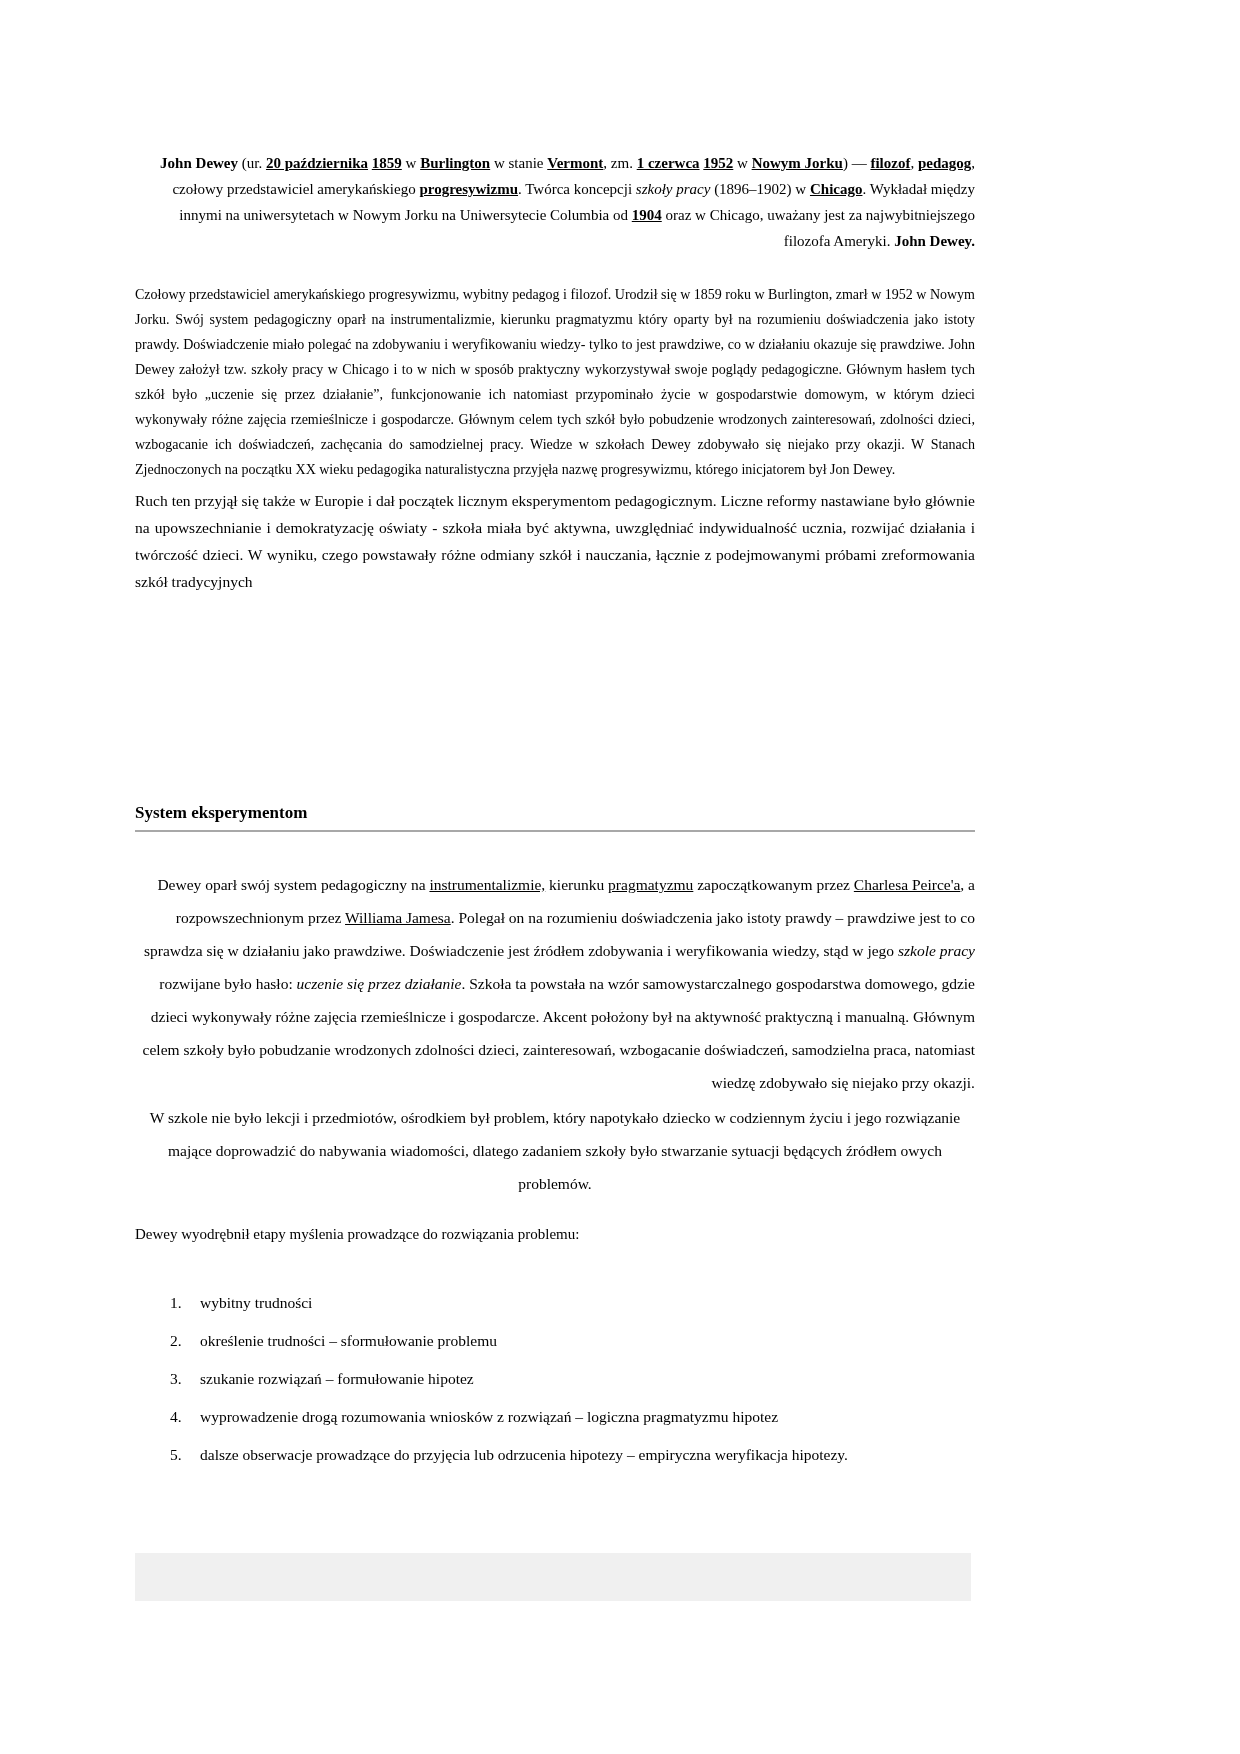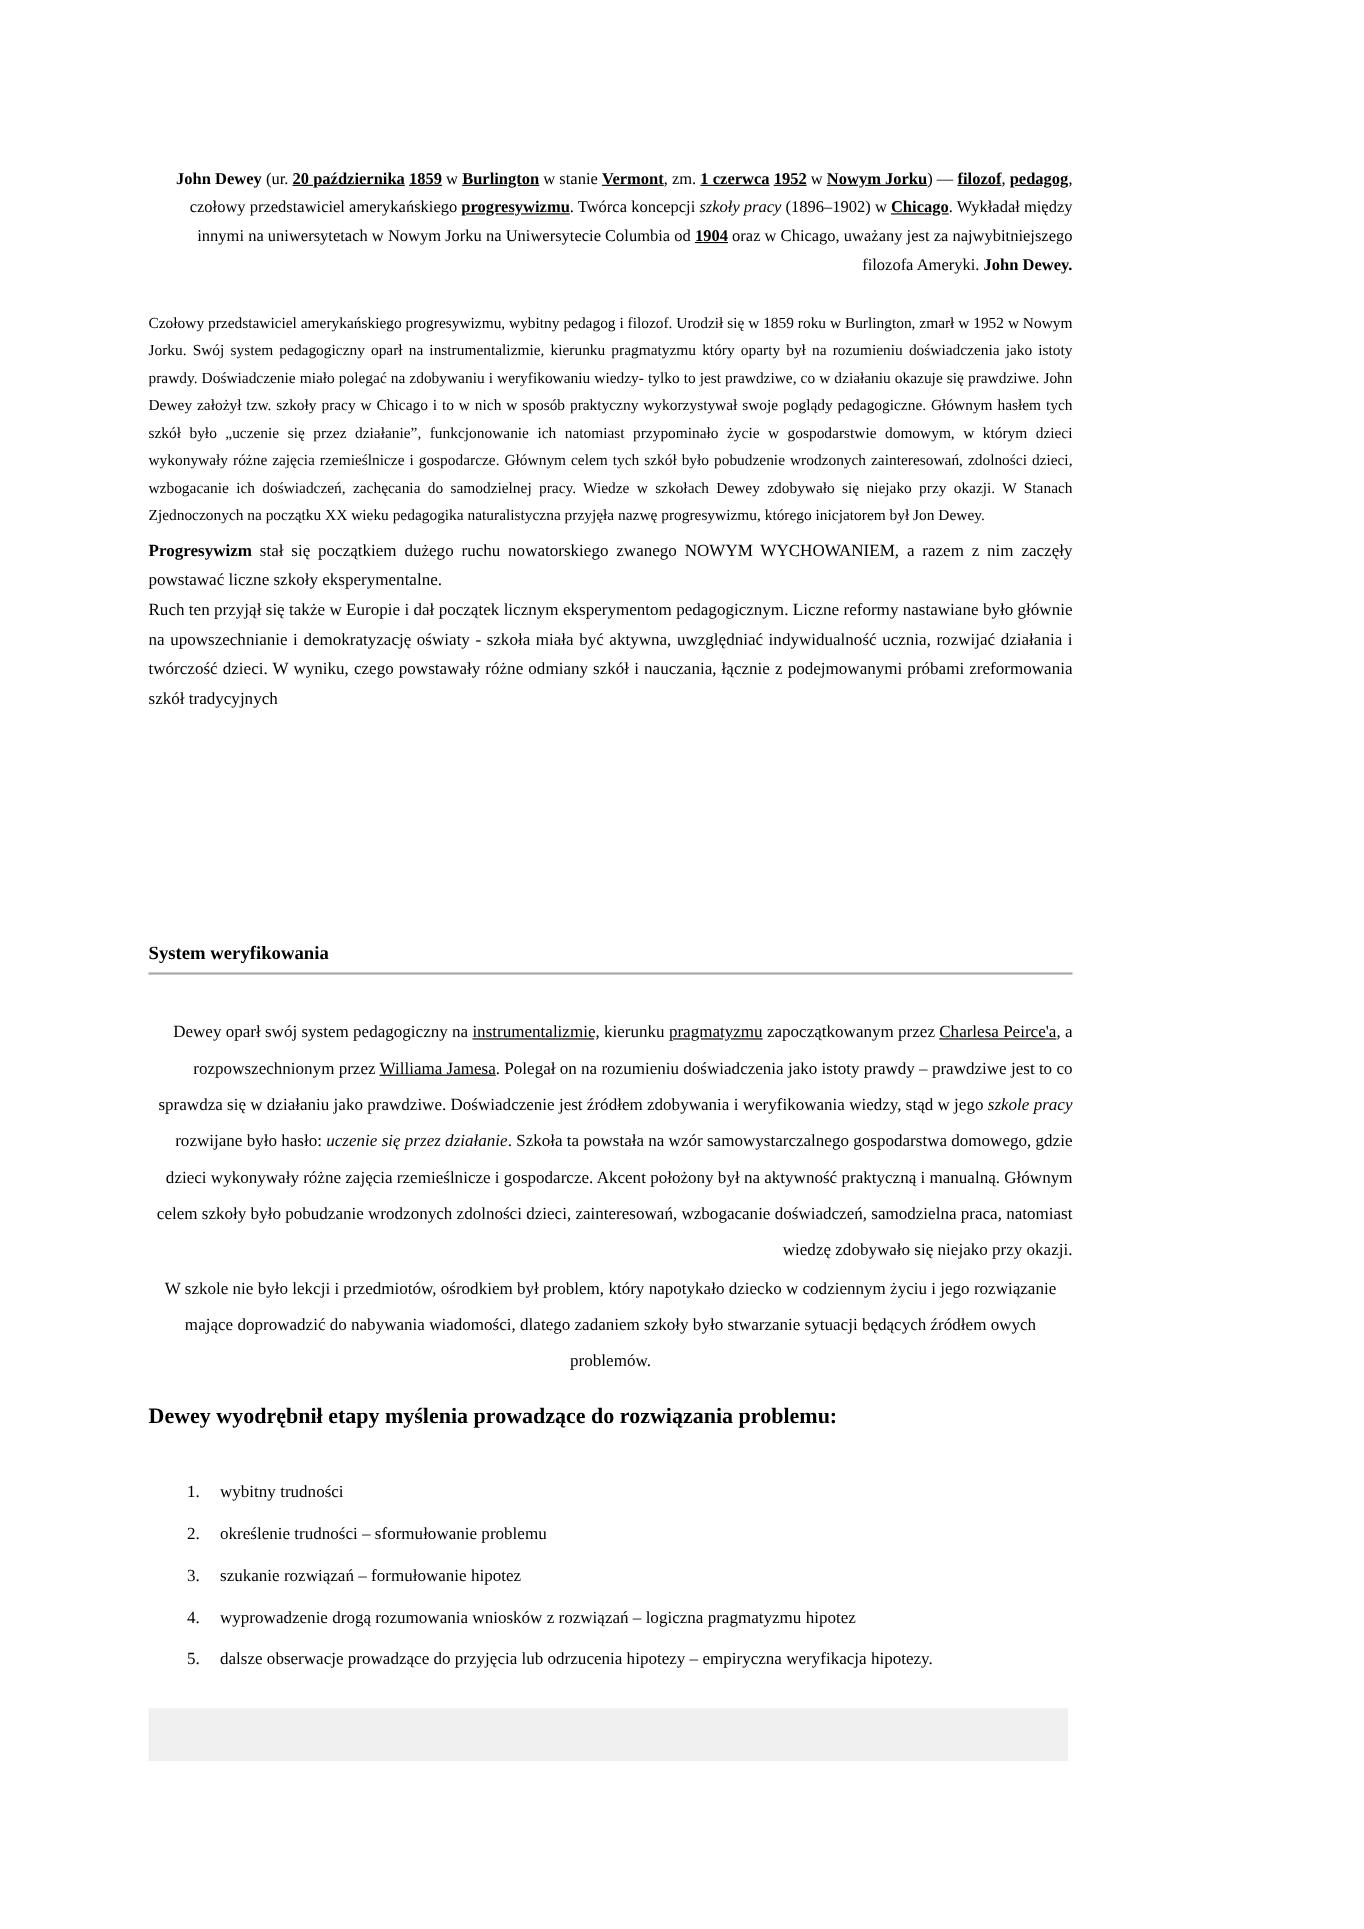--- a/index.html
+++ b/index.html
@@ -49,24 +49,23 @@
     font-size:15.5px;line-height:33px;
     text-align:right;
     margin:36px 0 0 0;
   }
   .p-wide2{
     font-size:15.5px;line-height:33px;
     text-align:center;
     margin:2px 0 0 0;
   }
   .p-stages-intro{
-    font-size:20px;line-height:25px;
+    font-size:15px;line-height:25px;
     text-align:left;
     margin:22px 0 0 0;
-    font-weight:bold;
   }
   .stage-list{
     margin-top:44px;
   }
   .stage-row{
     display:flex;
     font-size:15.5px;line-height:24px;
     margin-bottom:14px;
   }
   .stage-num{
@@ -84,25 +83,24 @@
 </style>
 </head>
 <body>
 
 <div class="page-content">
 
   <p class="p-intro"><span class="run-b">John Dewey</span><span class="run-r"> (ur. </span><span class="run-bu">20 października</span><span class="run-r"> </span><span class="run-bu">1859</span><span class="run-r"> w </span><span class="run-bu">Burlington</span><span class="run-r"> w stanie </span><span class="run-bu">Vermont</span><span class="run-r">, zm. </span><span class="run-bu">1 czerwca</span><span class="run-r"> </span><span class="run-bu">1952</span><span class="run-r"> w </span><span class="run-bu">Nowym Jorku</span><span class="run-r">) — </span><span class="run-bu">filozof</span><span class="run-r">, </span><span class="run-bu">pedagog</span><span class="run-r">, czołowy przedstawiciel amerykańskiego </span><span class="run-bu">progresywizmu</span><span class="run-r">. Twórca koncepcji </span><span class="run-i">szkoły pracy</span><span class="run-r"> (1896–1902) w </span><span class="run-bu">Chicago</span><span class="run-r">. Wykładał między innymi na uniwersytetach w Nowym Jorku na Uniwersytecie Columbia od </span><span class="run-bu">1904</span><span class="run-r"> oraz w Chicago, uważany jest za najwybitniejszego filozofa Ameryki. </span><span class="run-b">John Dewey.</span></p>
 
   <p class="p-body"><span class="run-r">Czołowy przedstawiciel amerykańskiego progresywizmu, wybitny pedagog i filozof. Urodził się w 1859 roku w Burlington, zmarł w 1952 w Nowym Jorku. Swój system pedagogiczny oparł na instrumentalizmie, kierunku pragmatyzmu który oparty był na rozumieniu doświadczenia jako istoty prawdy. Doświadczenie miało polegać na zdobywaniu i weryfikowaniu wiedzy- tylko to jest prawdziwe, co w działaniu okazuje się prawdziwe. John Dewey założył tzw. szkoły pracy w Chicago i to w nich w sposób praktyczny wykorzystywał swoje poglądy pedagogiczne. Głównym hasłem tych szkół było „uczenie się przez działanie”, funkcjonowanie ich natomiast przypominało życie w gospodarstwie domowym, w którym dzieci wykonywały różne zajęcia rzemieślnicze i gospodarcze. Głównym celem tych szkół było pobudzenie wrodzonych zainteresowań, zdolności dzieci, wzbogacanie ich doświadczeń, zachęcania do samodzielnej pracy. Wiedze w szkołach Dewey zdobywało się niejako przy okazji. W Stanach Zjednoczonych na początku XX wieku pedagogika naturalistyczna przyjęła nazwę progresywizmu, którego inicjatorem był Jon Dewey.</span></p>
 
-  <p class="p-body2"><span class="run-r"> </span><span class="run-b">Progresywizm</span><span class="run-r"> stał się początkiem dużego ruchu nowatorskiego zwanego NOWYM WYCHOWANIEM, a razem z nim zaczęły powstawać liczne szkoły eksperymentalne.</span></p>
 
   <p class="p-body2"><span class="run-r">Ruch ten przyjął się także w Europie i dał początek licznym eksperymentom pedagogicznym. Liczne reformy nastawiane było głównie na upowszechnianie i demokratyzację oświaty - szkoła miała być aktywna, uwzględniać indywidualność ucznia, rozwijać działania i twórczość dzieci. W wyniku, czego powstawały różne odmiany szkół i nauczania, łącznie z podejmowanymi próbami zreformowania szkół tradycyjnych</span></p>
 
-  <h2 class="section-heading">System weryfikowania</h2>
+  <h2 class="section-heading">System eksperymentom</h2>
 
   <p class="p-wide"><span class="run-r">Dewey oparł swój system pedagogiczny na </span><span class="run-u">instrumentalizmie,</span><span class="run-r"> kierunku </span><span class="run-u">pragmatyzmu</span><span class="run-r"> zapoczątkowanym przez </span><span class="run-u">Charlesa Peirce'a</span><span class="run-r">, a rozpowszechnionym przez </span><span class="run-u">Williama Jamesa</span><span class="run-r">. Polegał on na rozumieniu doświadczenia jako istoty prawdy – prawdziwe jest to co sprawdza się w działaniu jako prawdziwe. Doświadczenie jest źródłem zdobywania i weryfikowania wiedzy, stąd w jego </span><span class="run-i">szkole pracy</span><span class="run-r"> rozwijane było hasło: </span><span class="run-i">uczenie się przez działanie</span><span class="run-r">. Szkoła ta powstała na wzór samowystarczalnego gospodarstwa domowego, gdzie dzieci wykonywały różne zajęcia rzemieślnicze i gospodarcze. Akcent położony był na aktywność praktyczną i manualną. Głównym celem szkoły było pobudzanie wrodzonych zdolności dzieci, zainteresowań, wzbogacanie doświadczeń, samodzielna praca, natomiast wiedzę zdobywało się niejako przy okazji.</span></p>
 
   <p class="p-wide2"><span class="run-r">W szkole nie było lekcji i przedmiotów, ośrodkiem był problem, który napotykało dziecko w codziennym życiu i jego rozwiązanie mające doprowadzić do nabywania wiadomości, dlatego zadaniem szkoły było stwarzanie sytuacji będących źródłem owych problemów.</span></p>
 
   <p class="p-stages-intro">Dewey wyodrębnił etapy myślenia prowadzące do rozwiązania problemu:</p>
 
   <div class="stage-list">
     <div class="stage-row">
       <span class="stage-num">1.</span>

